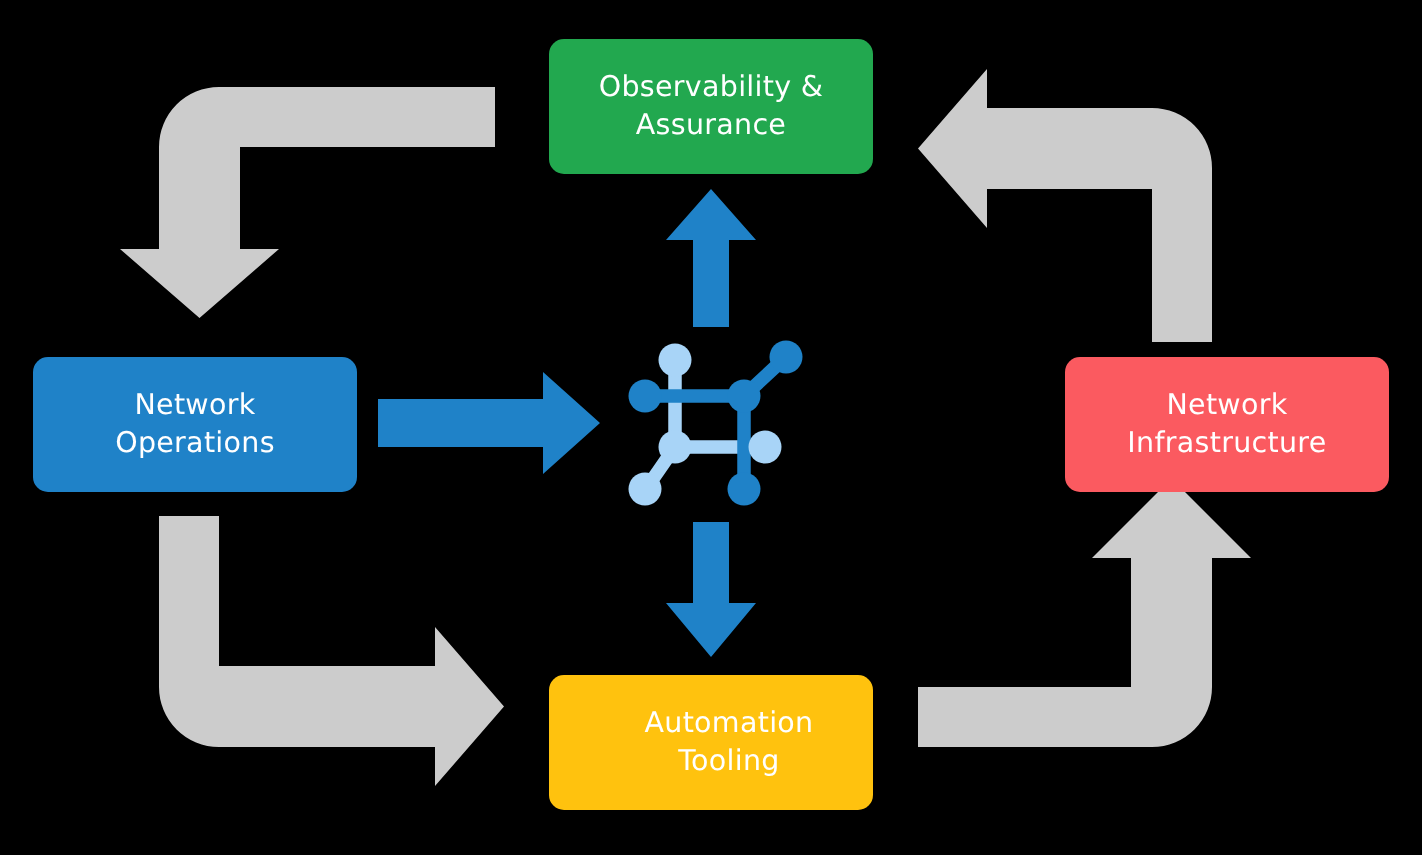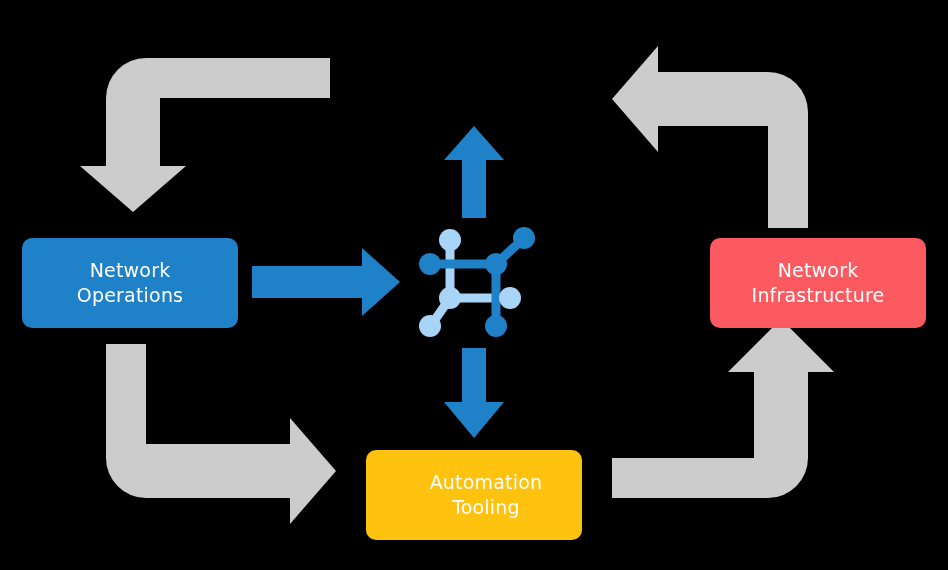--- a/index.html
+++ b/index.html
@@ -69,20 +69,24 @@
     </g>
 
     <g fill="#1f82c8">
       <circle cx="12" cy="44" r="11"></circle>
       <circle cx="78" cy="44" r="11"></circle>
       <circle cx="106" cy="18" r="11"></circle>
       <circle cx="78" cy="106" r="11"></circle>
     </g>
   </svg>
 
+  <div class="node-box" id="box-observability">
+    <span class="node-label">Observability &amp;
+Assurance</span>
+  </div>
 
   <div class="node-box" id="box-operations">
     <span class="node-label">Network
 Operations</span>
   </div>
 
   <div class="node-box" id="box-infrastructure">
     <span class="node-label">Network
 Infrastructure</span>
   </div>

